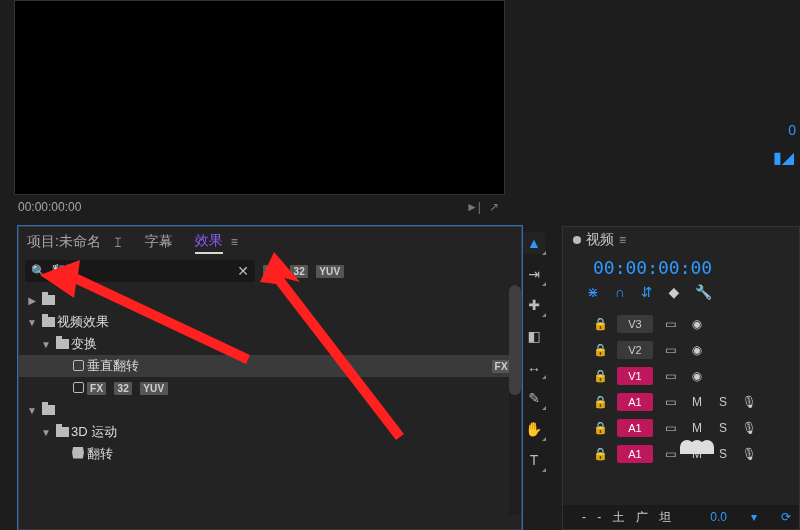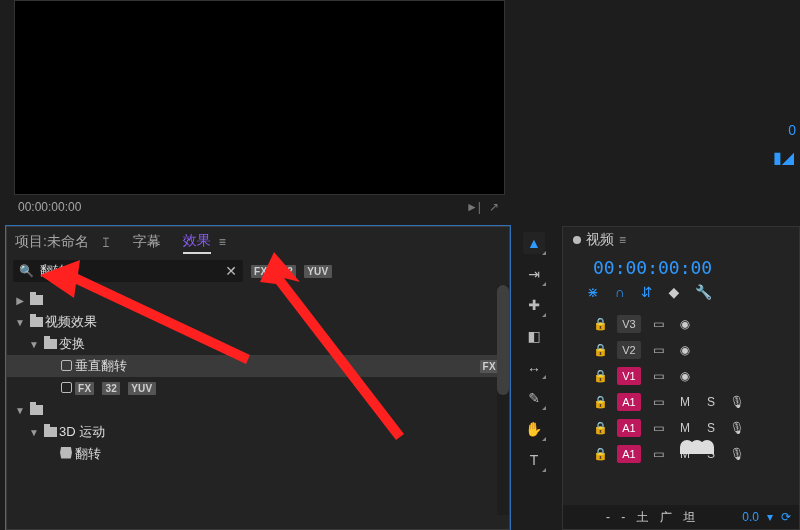--- a/index.html
+++ b/index.html
@@ -5,21 +5,21 @@
   * { margin:0; padding:0; box-sizing:border-box; font-family: "Segoe UI", "Microsoft YaHei", sans-serif; }
   body { width:800px; height:530px; background:#1d1d1d; color:#c8c8c8; overflow:hidden; font-size:13px; position:relative; }
   .monitor { position:absolute; left:14px; top:0; width:491px; height:195px; background:#000; border:1px solid #333; }
   .monitor-footer { position:absolute; left:14px; top:196px; width:491px; height:22px; display:flex; align-items:center; color:#a6a6a6; }
   .tc { margin-left:4px; font-size:12px; }
   .monitor-footer .right { margin-left:auto; display:flex; gap:8px; margin-right:6px; opacity:.65; font-size:12px; }
   .right-top-zero { position:absolute; right:4px; top:122px; color:#2f99ff; font-size:14px; }
   .right-marker { position:absolute; right:6px; top:148px; color:#2f99ff; font-size:16px; }
 
   
-  .panel { position:absolute; left:6px; top:226px; width:504px; height:304px; background:#232323; border:1px solid #3a3a3a; outline:1px solid #2f6fb7; outline-offset:0; }
+  .panel { position:absolute; left:18px; top:226px; width:504px; height:304px; background:#232323; border:1px solid #3a3a3a; outline:1px solid #2f6fb7; outline-offset:0; }
   .tabs { display:flex; align-items:center; height:30px; gap:22px; padding:0 8px; font-size:14px; }
   .tab { color:#a6a6a6; cursor:pointer; padding:2px 0; }
   .tab.active { color:#8b5cf6; border-bottom:2px solid #d8d8d8; }
   .menu-icon { color:#999; font-size:12px; margin-left:-14px; }
   .caret-cursor { color:#aaa; font-size:14px; margin-left:-10px; }
   .searchrow { display:flex; align-items:center; height:28px; padding:0 6px; gap:8px; }
   .searchbox { display:flex; align-items:center; background:#181818; border-radius:2px; height:22px; width:230px; padding:0 6px; gap:6px; }
   .searchbox input { background:transparent; border:none; outline:none; color:#ddd; font-size:13px; flex:1; }
   .searchbox .mag { color:#2f99ff; font-size:12px; }
   .searchbox .clear { color:#bbb; cursor:pointer; font-size:14px; }
@@ -46,24 +46,24 @@
   .tl-head { display:flex; align-items:center; height:26px; padding:0 10px; gap:5px; font-size:14px; }
   .tl-head .dot { width:8px;height:8px;border-radius:50%;background:#bbb; display:inline-block; }
   .tl-head .menu { color:#999; font-size:12px; }
   .tl-tc { color:#2f99ff; font-family:monospace; font-size:18px; padding:4px 10px 2px 30px; }
   .tl-icons { display:flex; align-items:center; gap:16px; padding:4px 10px 8px 24px; font-size:14px; }
   .blue { color:#2f99ff; } .grey { color:#ccc; }
   .tracks { display:flex; flex-direction:column; gap:2px; padding:4px 0 0 10px; }
   .trk { display:flex; align-items:center; height:24px; gap:10px; font-size:12px; color:#ccc; }
   .pad { width:10px; }
   .lock { color:#999; width:14px; }
-  .lbl { width:24px; height:18px; display:flex; align-items:center; justify-content:center; background:#3a3a3a; border-radius:2px; font-size:11px; }
+  .lbl { width:36px; height:18px; display:flex; align-items:center; justify-content:center; background:#3a3a3a; border-radius:2px; font-size:11px; }
   .lbl.on { background:#be185d; color:#fff; }
   .sym { width:16px; text-align:center; }
-  .tl-foot { margin-top:auto; height:24px; background:#1b1b1b; color:#2f99ff; display:flex; align-items:center; justify-content:flex-end; gap:8px; padding:0 8px; font-size:12px; }
+  .tl-foot { margin-top:auto; height:24px; background:#1b1b1b; color:#2f99ff; display:flex; align-items:center; justify-content:flex-end; gap:24px; padding:0 8px; font-size:12px; }
   .tl-foot .txt { color:#ccc; flex:1; text-align:center; letter-spacing:4px; }
 
   
   .arrow { position:absolute; pointer-events:none; }
   .arrow svg { overflow:visible; }
 
   .folder-icon { display:inline-block; width:13px; height:10px; background:#bbb; position:relative; }
   .folder-icon::before { content:""; position:absolute; top:-3px; left:0; width:6px; height:3px; background:#bbb; }
   .preset-icon { display:inline-block; width:11px; height:11px; border:1px solid #bbb; border-radius:2px; }
   .fx-icon { display:inline-block; width:12px;height:12px;background:#bbb; clip-path:polygon(10% 0,90% 0,100% 50%,90% 100%,10% 100%,0 50%); }

